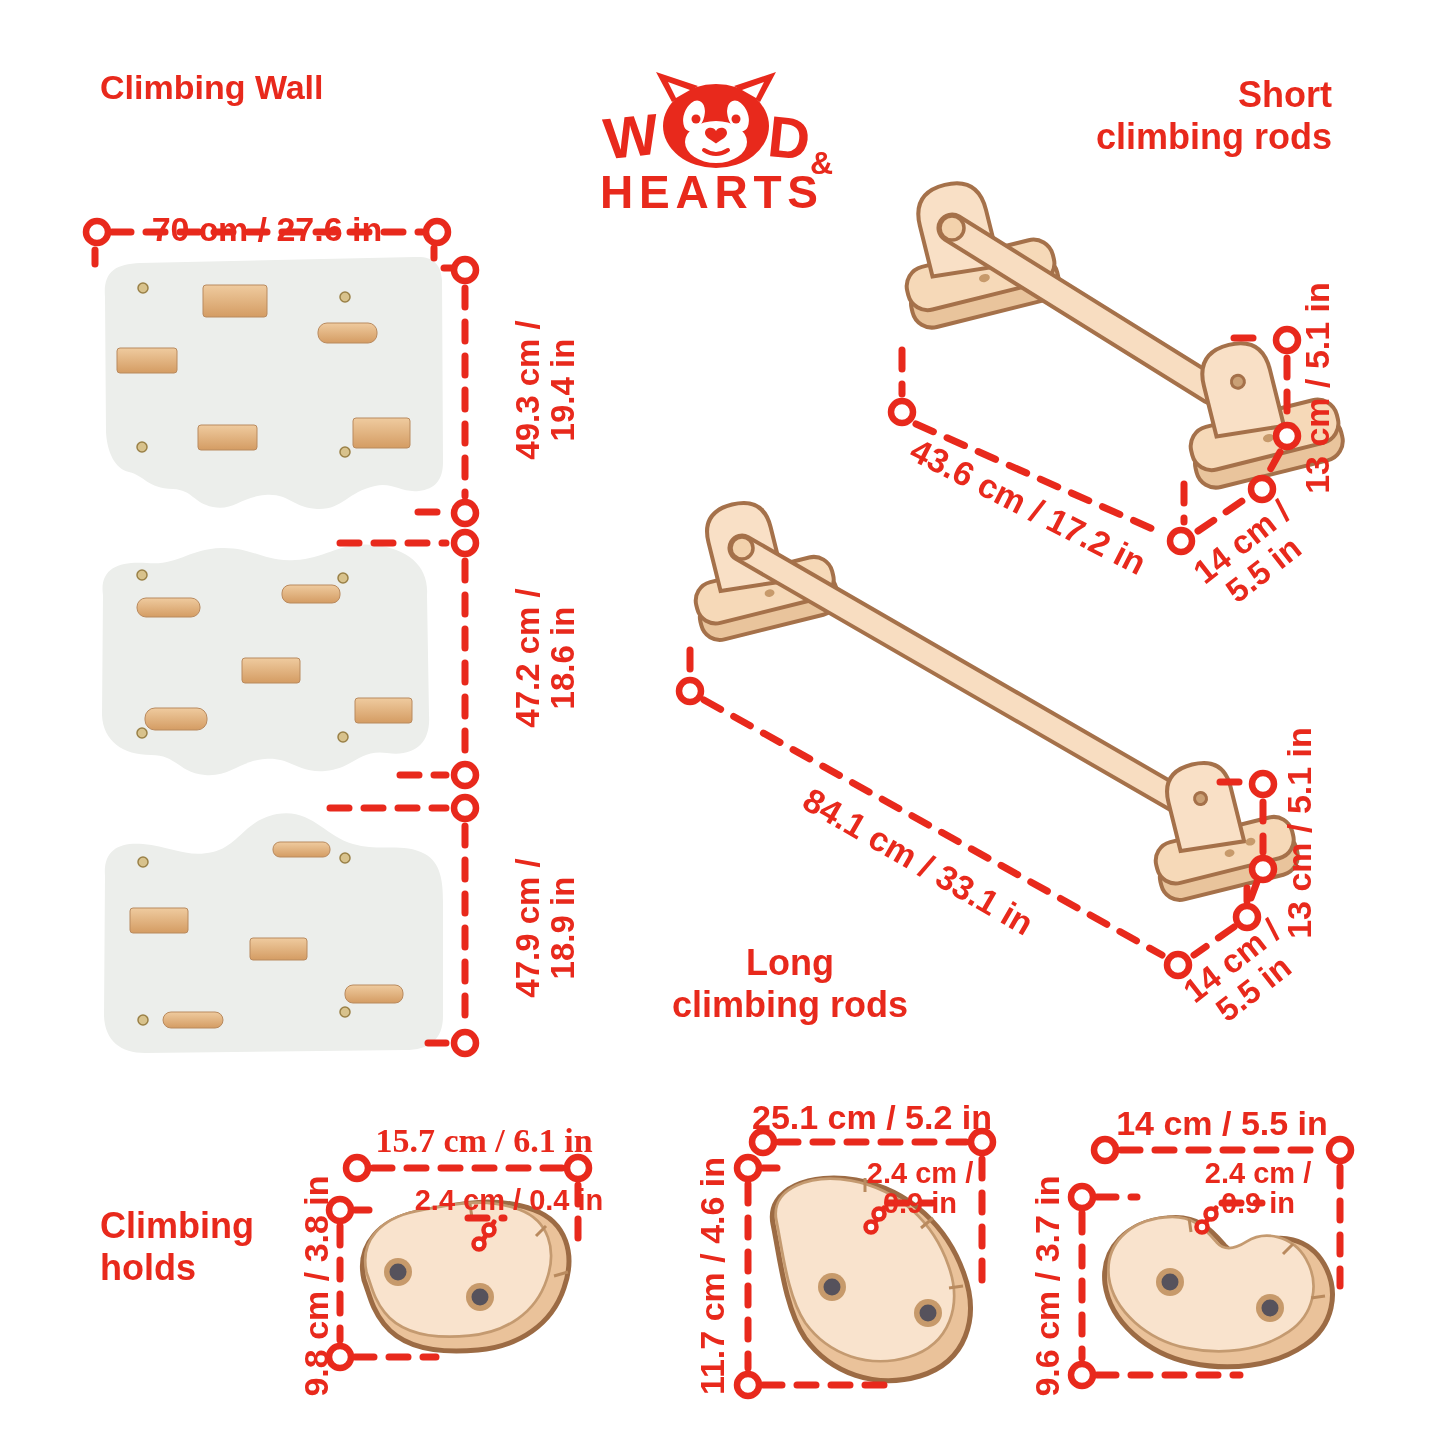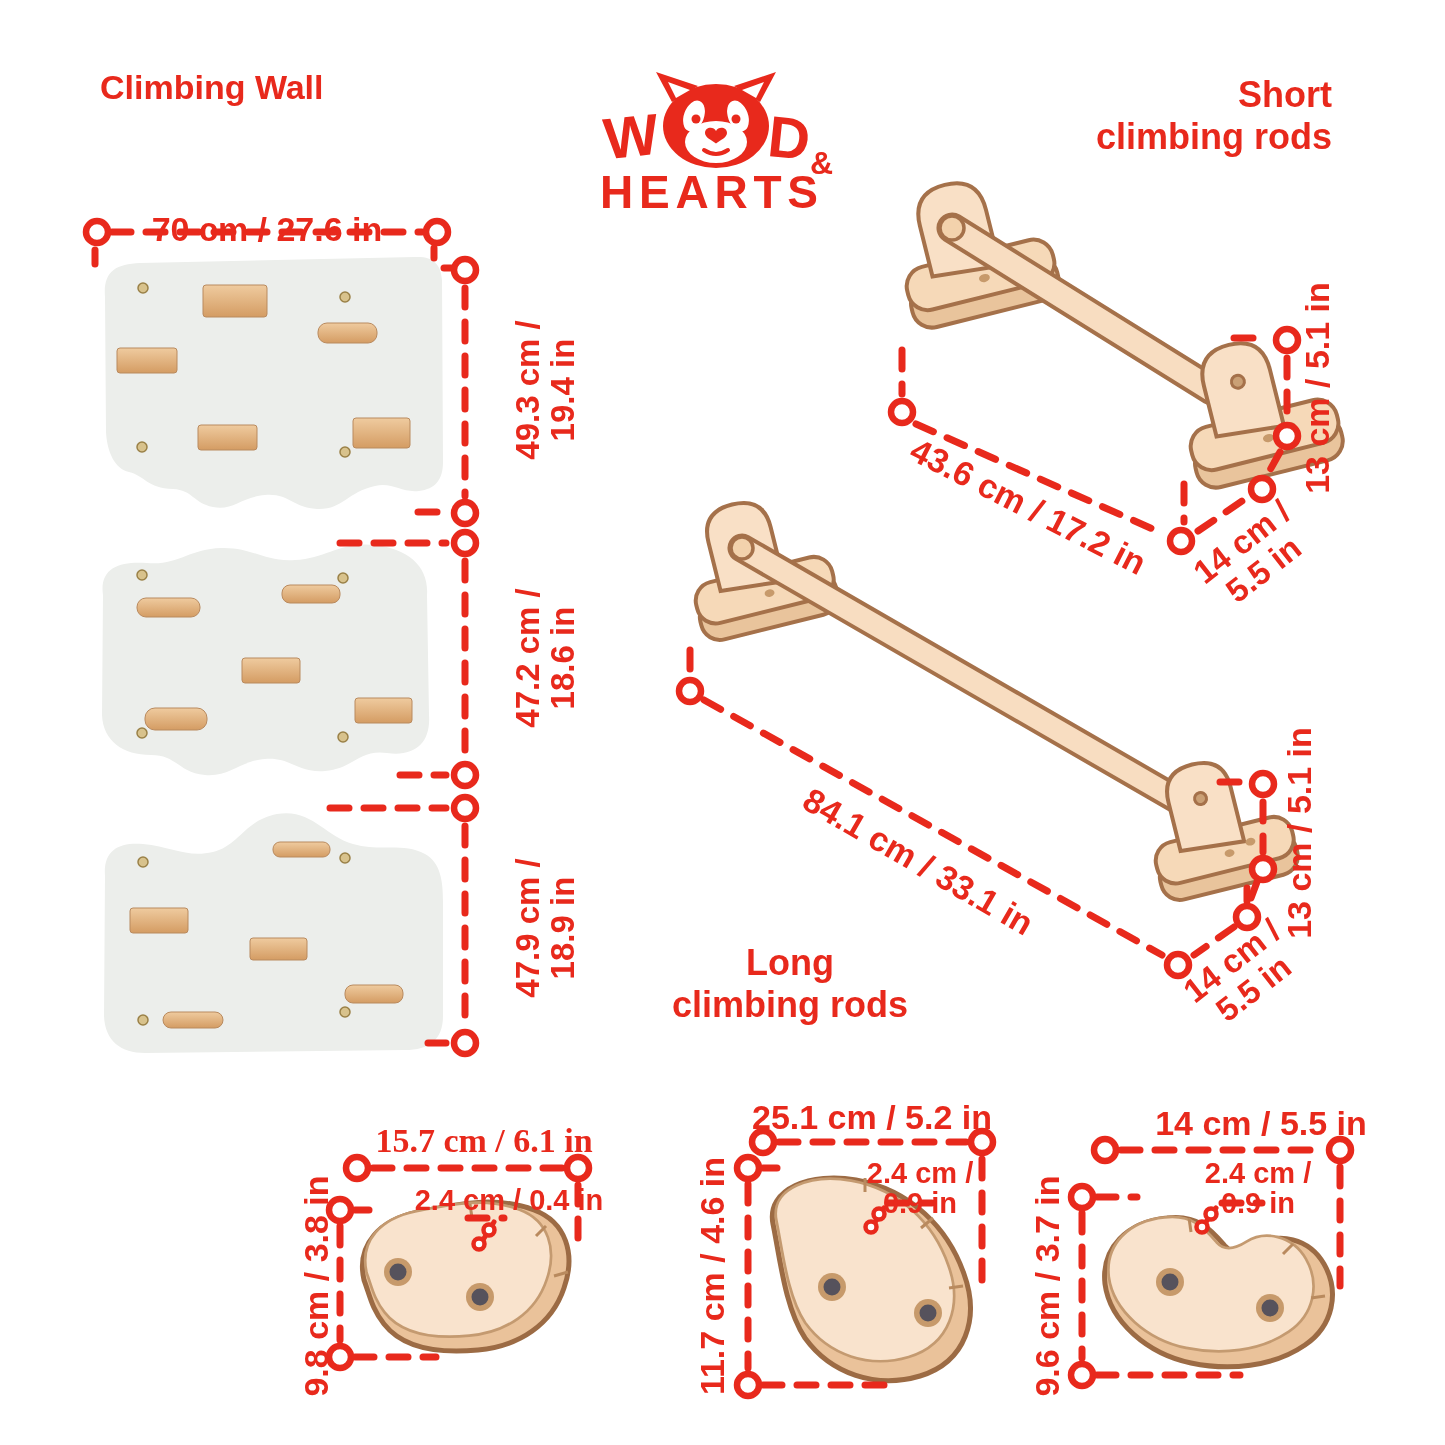--- a/index.html
+++ b/index.html
@@ -345,32 +345,36 @@
     <span>climbing rods</span>
   </div>
 
   <div class="lbl f34 rot30" style="left:918px;top:862px;">84.1 cm / 33.1 in</div>
   <div class="lbl f34 rot-90" style="left:1300px;top:833px;">13 cm / 5.1 in</div>
   <div class="lbl f33 rot-38" style="left:1243px;top:975px;">
     <span>14 cm /</span><br>
     <span>5.5 in</span>
   </div>
 
+  <div class="lbl left f41" style="left:100px;top:1205px;">
+    <span>Climbing</span><br>
+    <span>holds</span>
+  </div>
 
   <div class="lbl f34" style="left:484px;top:1141px;font-family:Liberation Serif, serif;">15.7 cm / 6.1 in</div>
   <div class="lbl f34 rot-90" style="left:317px;top:1286px;">9.8 cm / 3.8 in</div>
   <div class="lbl f29" style="left:509px;top:1200px;">2.4 cm / 0.4 in</div>
 
   <div class="lbl f34" style="left:872px;top:1118px;">25.1 cm / 5.2 in</div>
   <div class="lbl f34 rot-90" style="left:713px;top:1276px;">11.7 cm / 4.6 in</div>
   <div class="lbl f29" style="left:920px;top:1188px;">
     <span>2.4 cm /</span><br>
     <span>0.9 in</span>
   </div>
 
-  <div class="lbl f34" style="left:1222px;top:1124px;margin-left:39px;">14 cm / 5.5 in</div>
+  <div class="lbl f34" style="left:1222px;top:1124px;">14 cm / 5.5 in</div>
   <div class="lbl f34 rot-90" style="left:1048px;top:1286px;">9.6 cm / 3.7 in</div>
   <div class="lbl f29" style="left:1258px;top:1188px;">
     <span>2.4 cm /</span><br>
     <span>0.9 in</span>
   </div>
 
 </div>
 
 </body></html>

